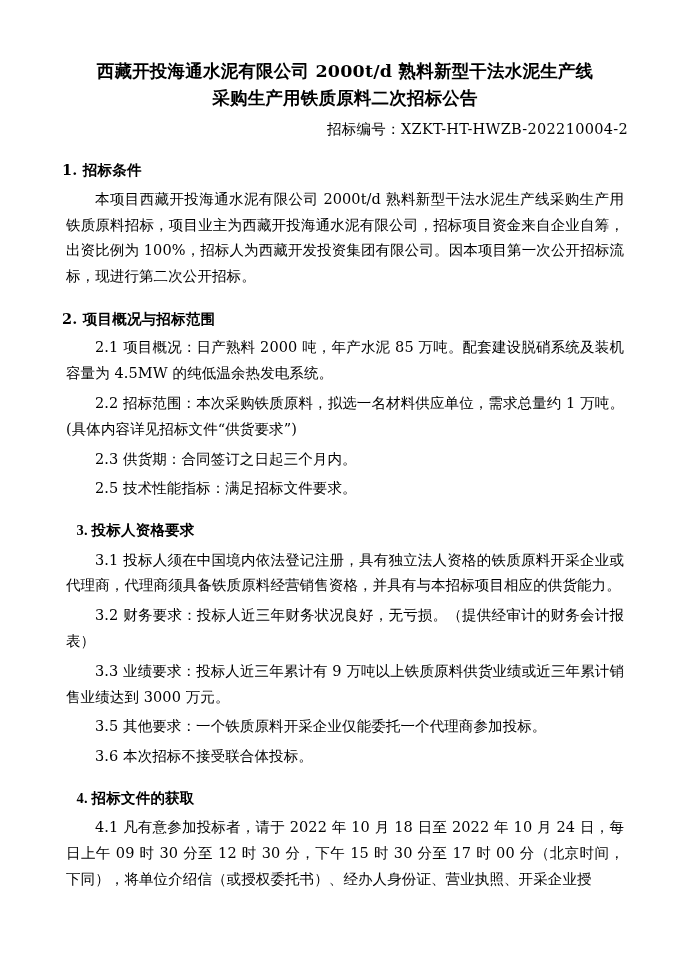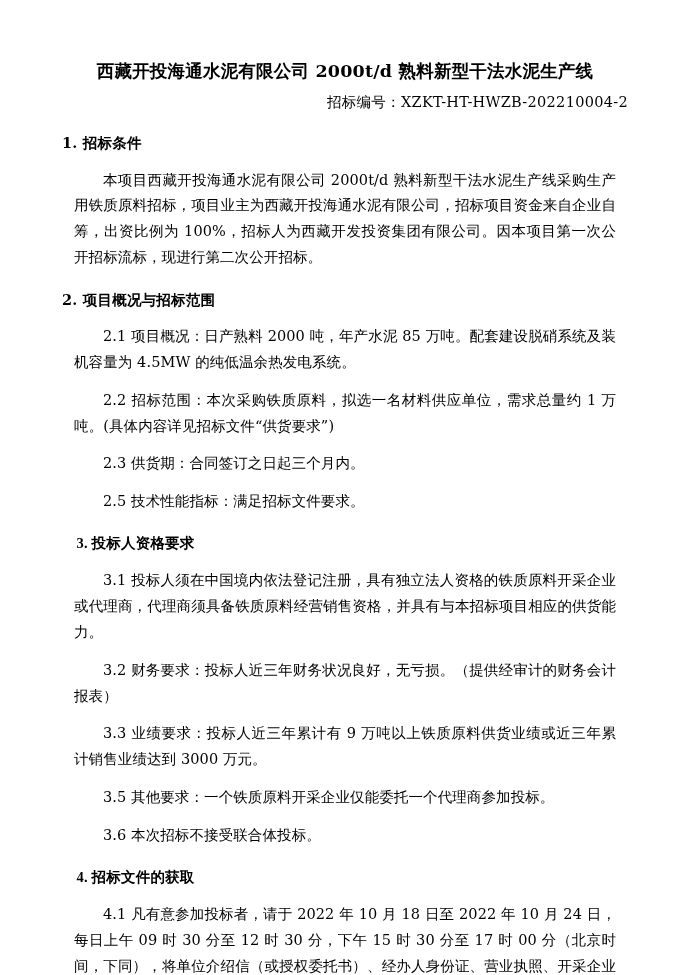--- a/index.html
+++ b/index.html
@@ -41,38 +41,39 @@
   .section-heading {
     font-size: 14.5px;
     font-weight: bold;
     line-height: 1.75;
     margin: 16px 0 0 0;
     letter-spacing: 0.2px;
   }
   .para {
     font-size: 14.5px;
     line-height: 1.78;
-    margin: 12px;
+    margin: 4px;
     text-align: justify;
     text-justify: inter-ideograph;
     text-indent: 2em;
     letter-spacing: 0.1px;
   }
   .indent-head {
     text-indent: 1em;
     font-family: Liberation Serif, serif;
   }
 </style>
 </head>
 <body>
 
 <div id="page">
 
   <div class="doc-title">
     <span class="line">西藏开投海通水泥有限公司 2000t/d 熟料新型干法水泥生产线</span>
+    <span class="line">采购生产用铁质原料二次招标公告</span>
   </div>
 
   <div class="doc-number">招标编号：XZKT-HT-HWZB-202210004-2</div>
 
   <div class="body-content">
 
     <p class="section-heading">1. 招标条件</p>
     <p class="para">本项目西藏开投海通水泥有限公司 2000t/d 熟料新型干法水泥生产线采购生产用铁质原料招标，项目业主为西藏开投海通水泥有限公司，招标项目资金来自企业自筹，出资比例为 100%，招标人为西藏开发投资集团有限公司。因本项目第一次公开招标流标，现进行第二次公开招标。</p>
 
     <p class="section-heading">2. 项目概况与招标范围</p>

